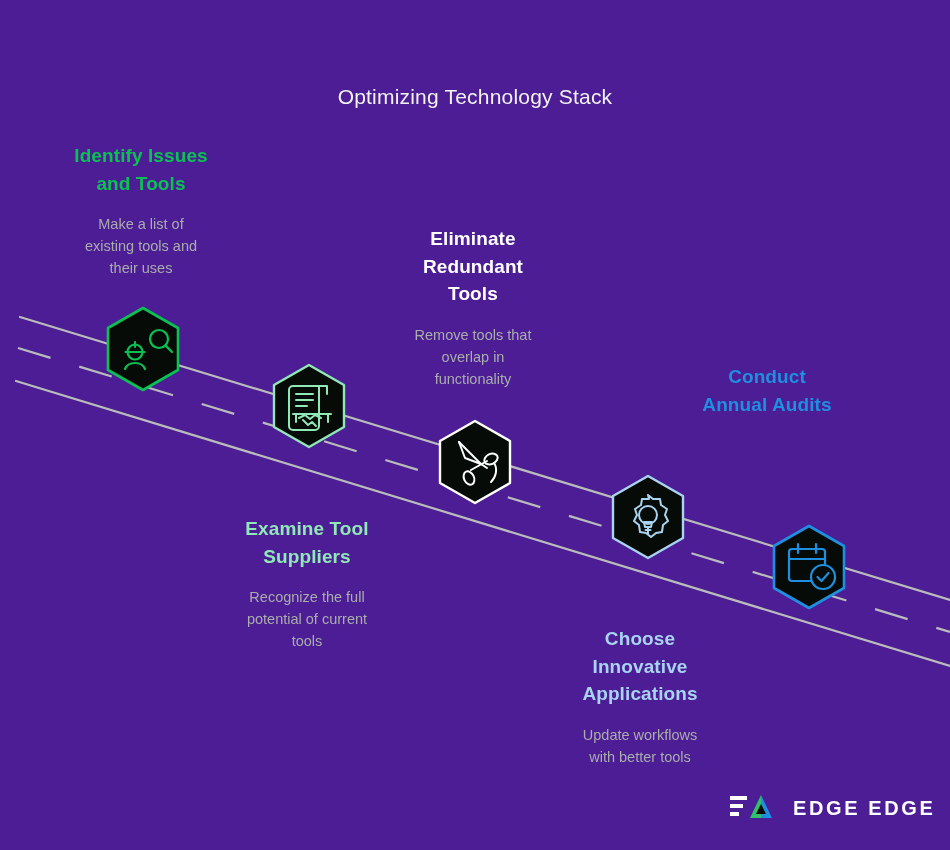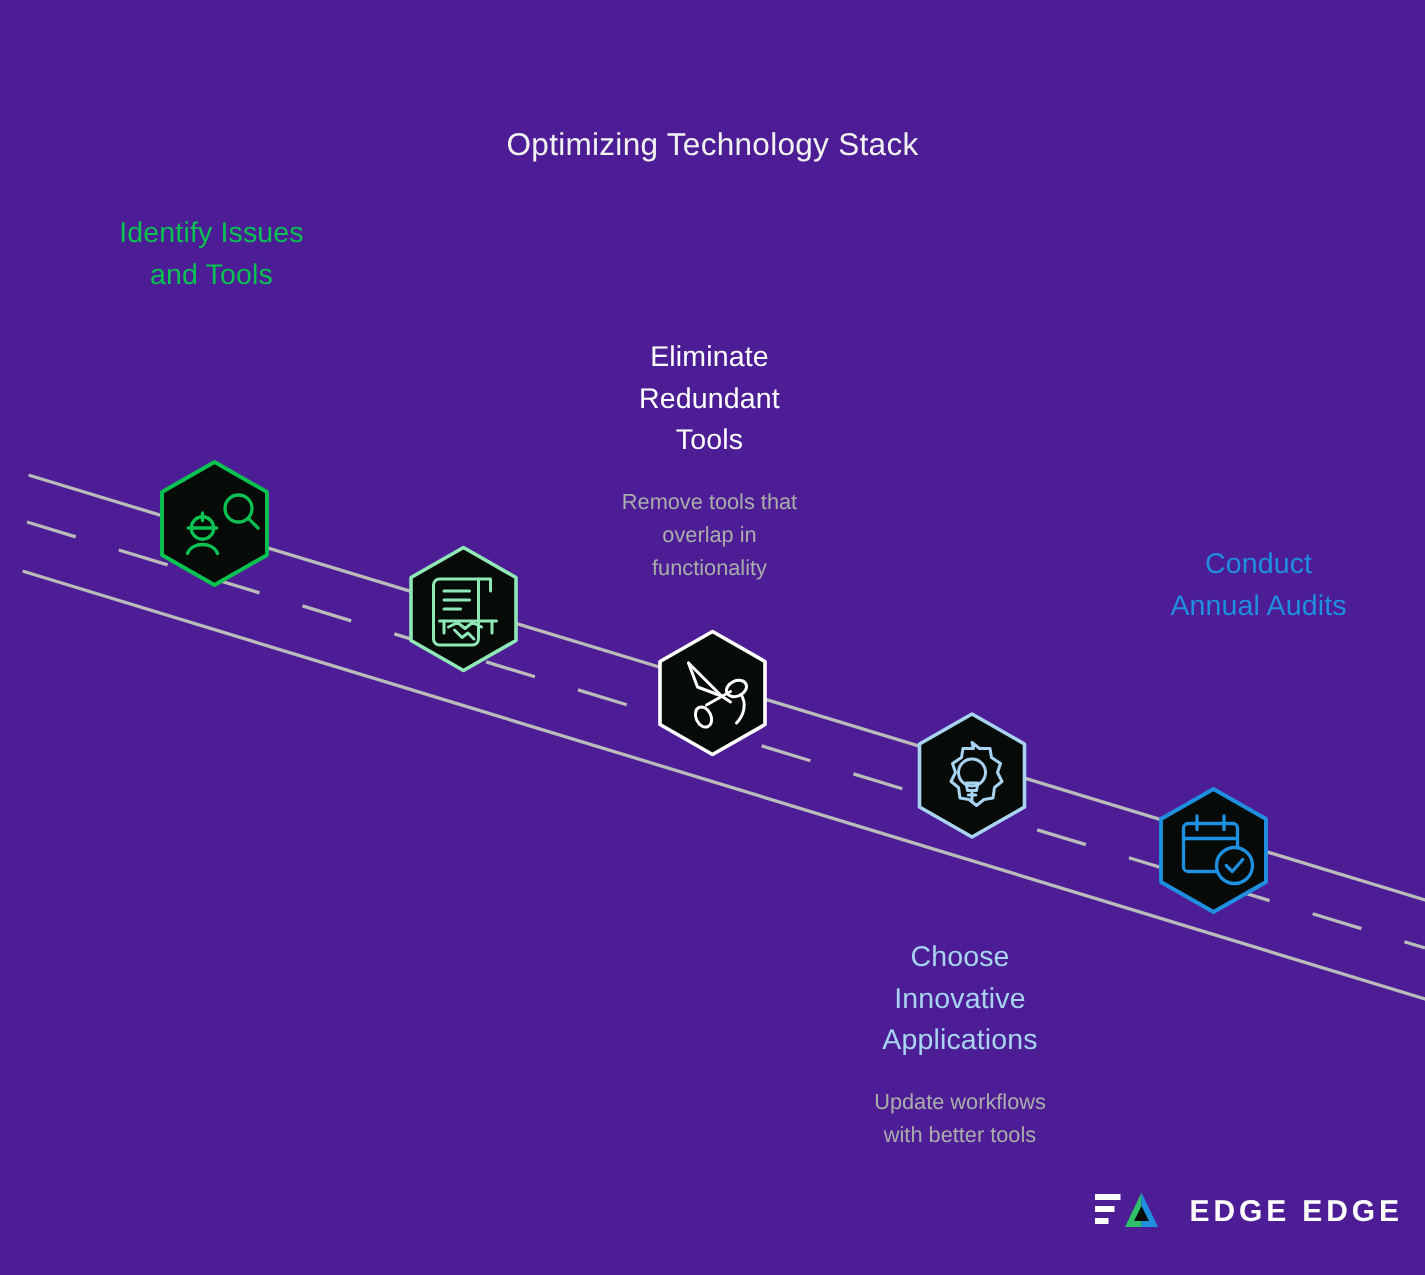--- a/index.html
+++ b/index.html
@@ -14,21 +14,21 @@
   #road-layer { position:absolute; left:0; top:0; width:950px; height:850px; }
 
   .page-title {
     position:absolute; left:0; top:85px; width:950px;
     text-align:center; color:#f2f2f2;
     font-size:21px; font-weight:400; letter-spacing:.2px;
   }
 
   .step { position:absolute; }
   .step-heading {
-    font-size:19px; font-weight:normal; line-height:1.45;
+    font-size:19px; font-weight:bold; line-height:1.45;
     text-align:center; letter-spacing:.1px;
   }
   .step-body {
     margin-top:16px; font-size:14.5px; line-height:1.52;
     color:#a9adab; text-align:center; font-weight:400;
   }
 
   .hex { position:absolute; }
 
   
@@ -114,34 +114,39 @@
       <line x1="20" y1="36" x2="56" y2="36"></line>
       <line x1="29" y1="21" x2="29" y2="30"></line>
       <line x1="47" y1="21" x2="47" y2="30"></line>
       <circle cx="54" cy="54" r="12" fill="#060b08"></circle>
       <path d="M48.5 54 l4 4 l7 -8"></path>
     </g>
   </svg>
 
   <div class="step" style="left:40px; top:142px; width:202px;">
     <div class="step-heading" style="color:#0ac252;">Identify Issues<br>and Tools</div>
+    <div class="step-body">Make a list of<br>existing tools and<br>their uses</div>
   </div>
 
+  <div class="step" style="left:206px; top:515px; width:202px;">
+    <div class="step-heading" style="color:#8fe8b6;">Examine Tool<br>Suppliers</div>
+    <div class="step-body">Recognize the full<br>potential of current<br>tools</div>
+  </div>
 
   <div class="step" style="left:372px; top:225px; width:202px;">
     <div class="step-heading" style="color:#ffffff;">Eliminate<br>Redundant<br>Tools</div>
     <div class="step-body">Remove tools that<br>overlap in<br>functionality</div>
   </div>
 
   <div class="step" style="left:539px; top:625px; width:202px;">
     <div class="step-heading" style="color:#a8d4f2;">Choose<br>Innovative<br>Applications</div>
     <div class="step-body">Update workflows<br>with better tools</div>
   </div>
 
-  <div class="step" style="left:738px; top:363px; width:202px;">
+  <div class="step" style="left:666px; top:363px; width:202px;">
     <div class="step-heading" style="color:#1f8fe0;">Conduct<br>Annual Audits</div>
   </div>
 
   <div id="logo">
     <svg id="logo-mark" viewBox="0 0 50 30">
       <rect x="0" y="3" width="17" height="4" fill="#ffffff"></rect>
       <rect x="0" y="11" width="13" height="4" fill="#ffffff"></rect>
       <rect x="0" y="19" width="9" height="4" fill="#ffffff"></rect>
       <path d="M31 2 L20 25 H31 Z" fill="#2ec06a"></path>
       <path d="M31 2 L42 25 H31 Z" fill="#1f8fe0"></path>

